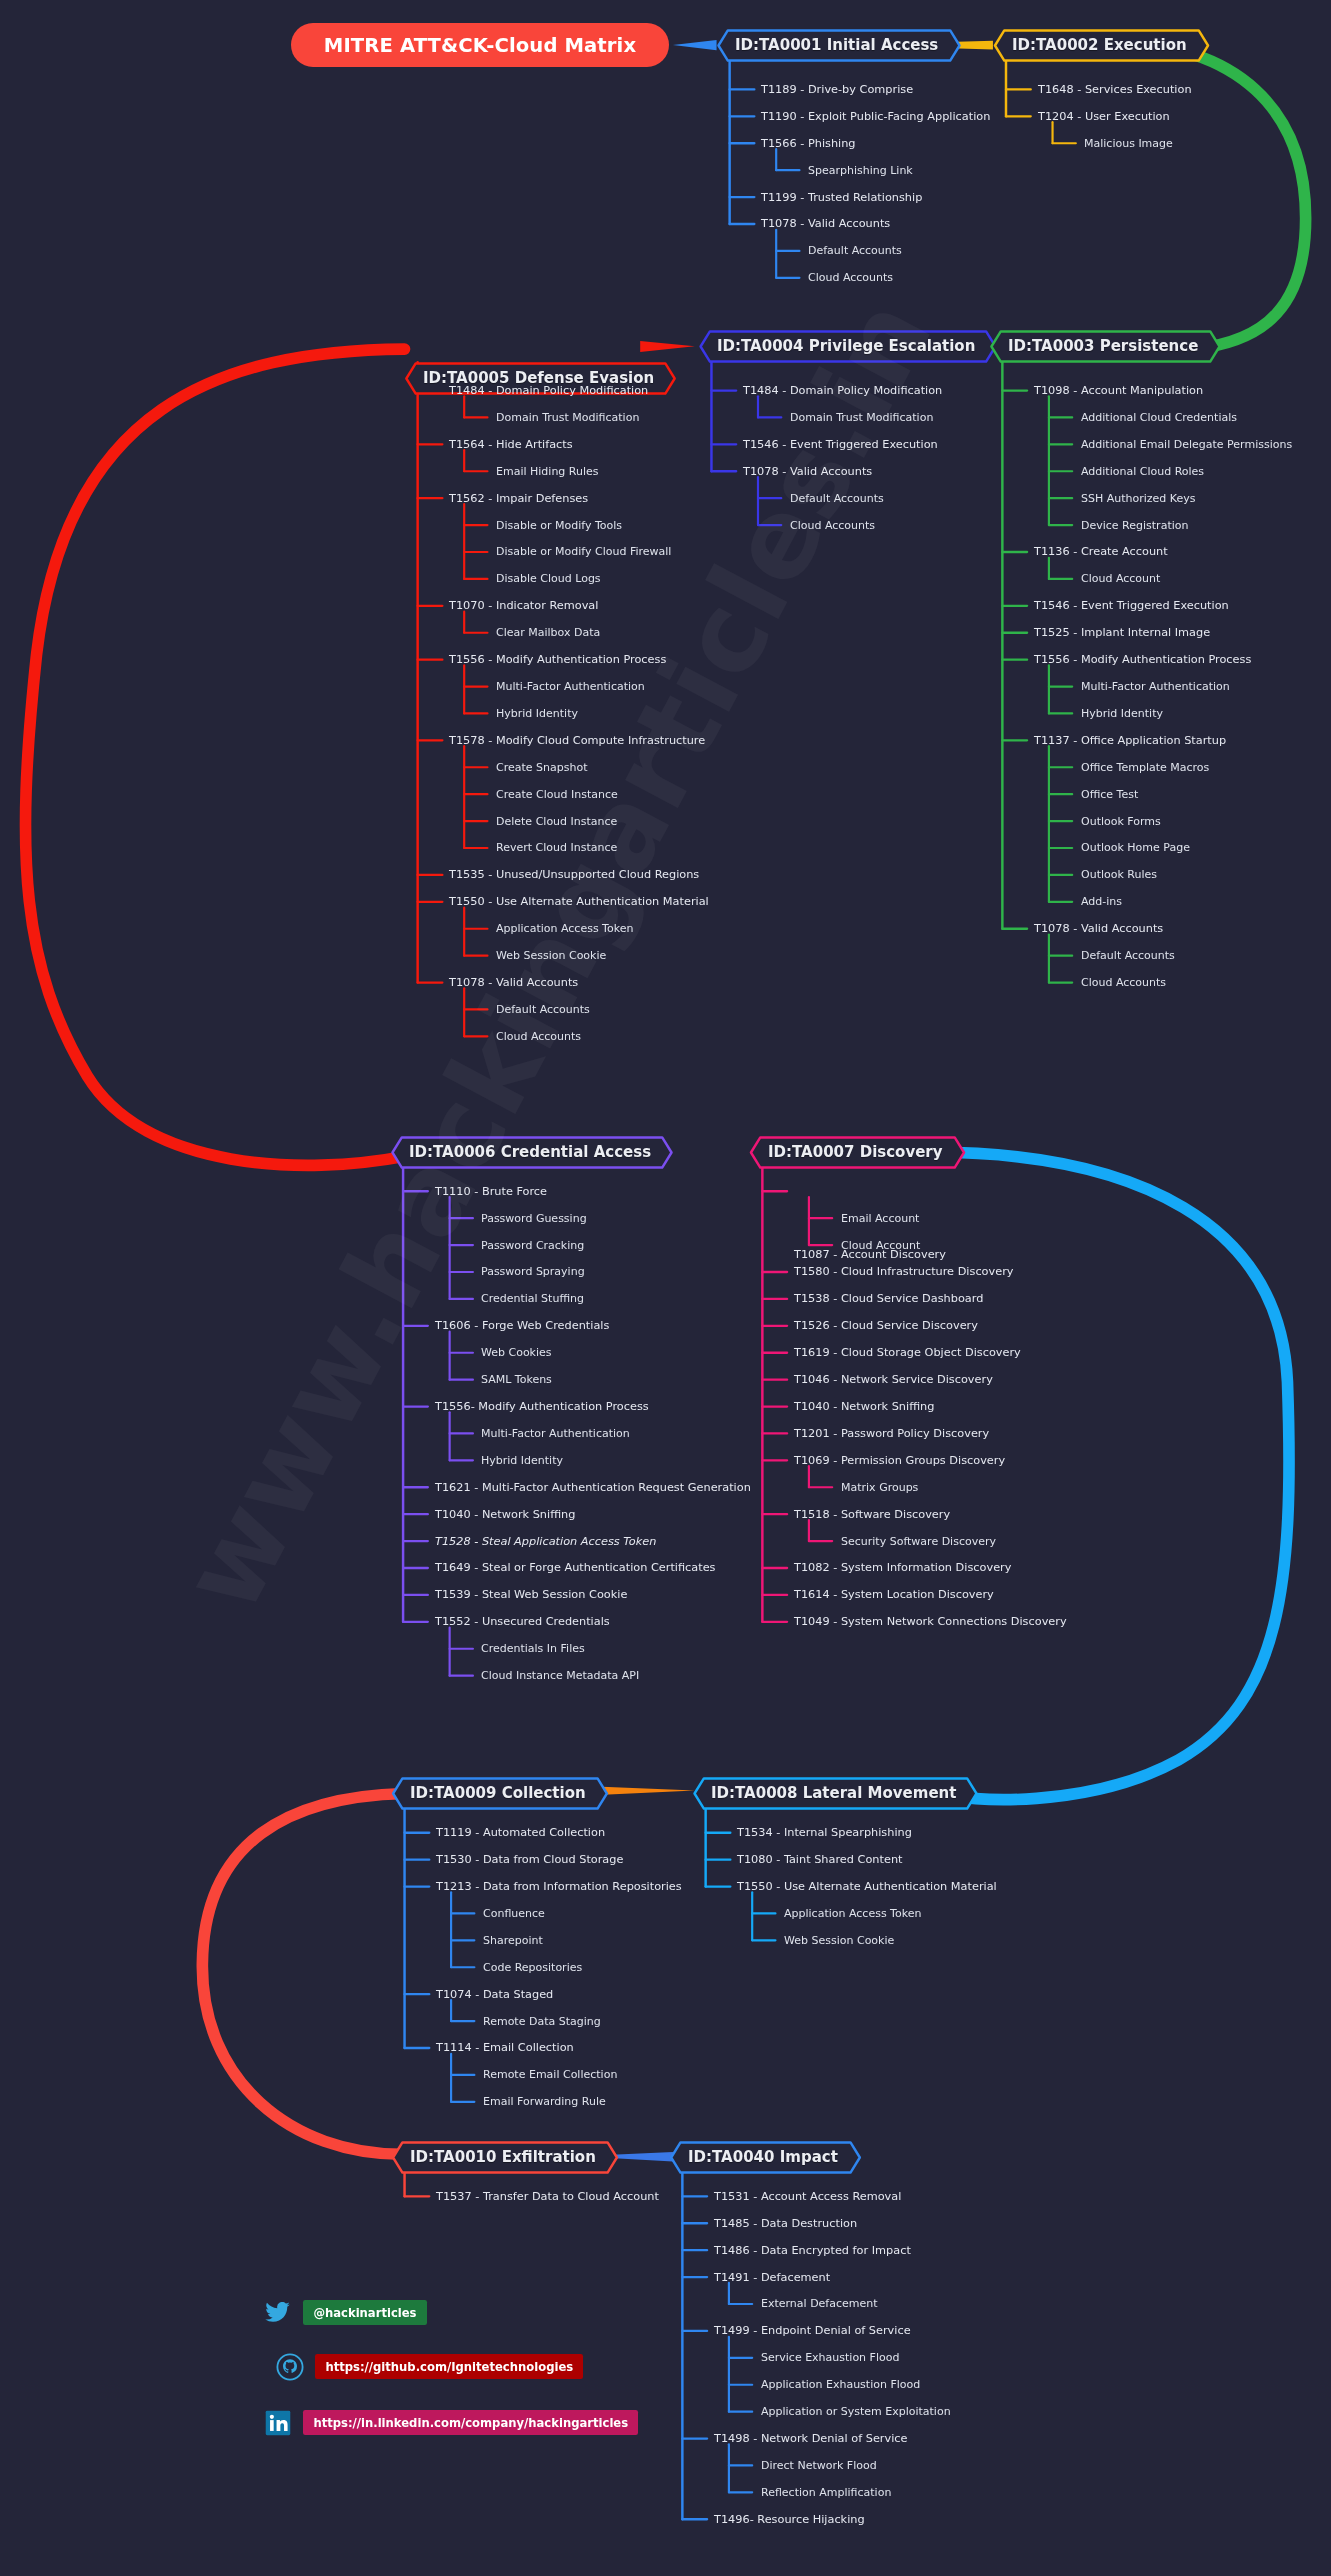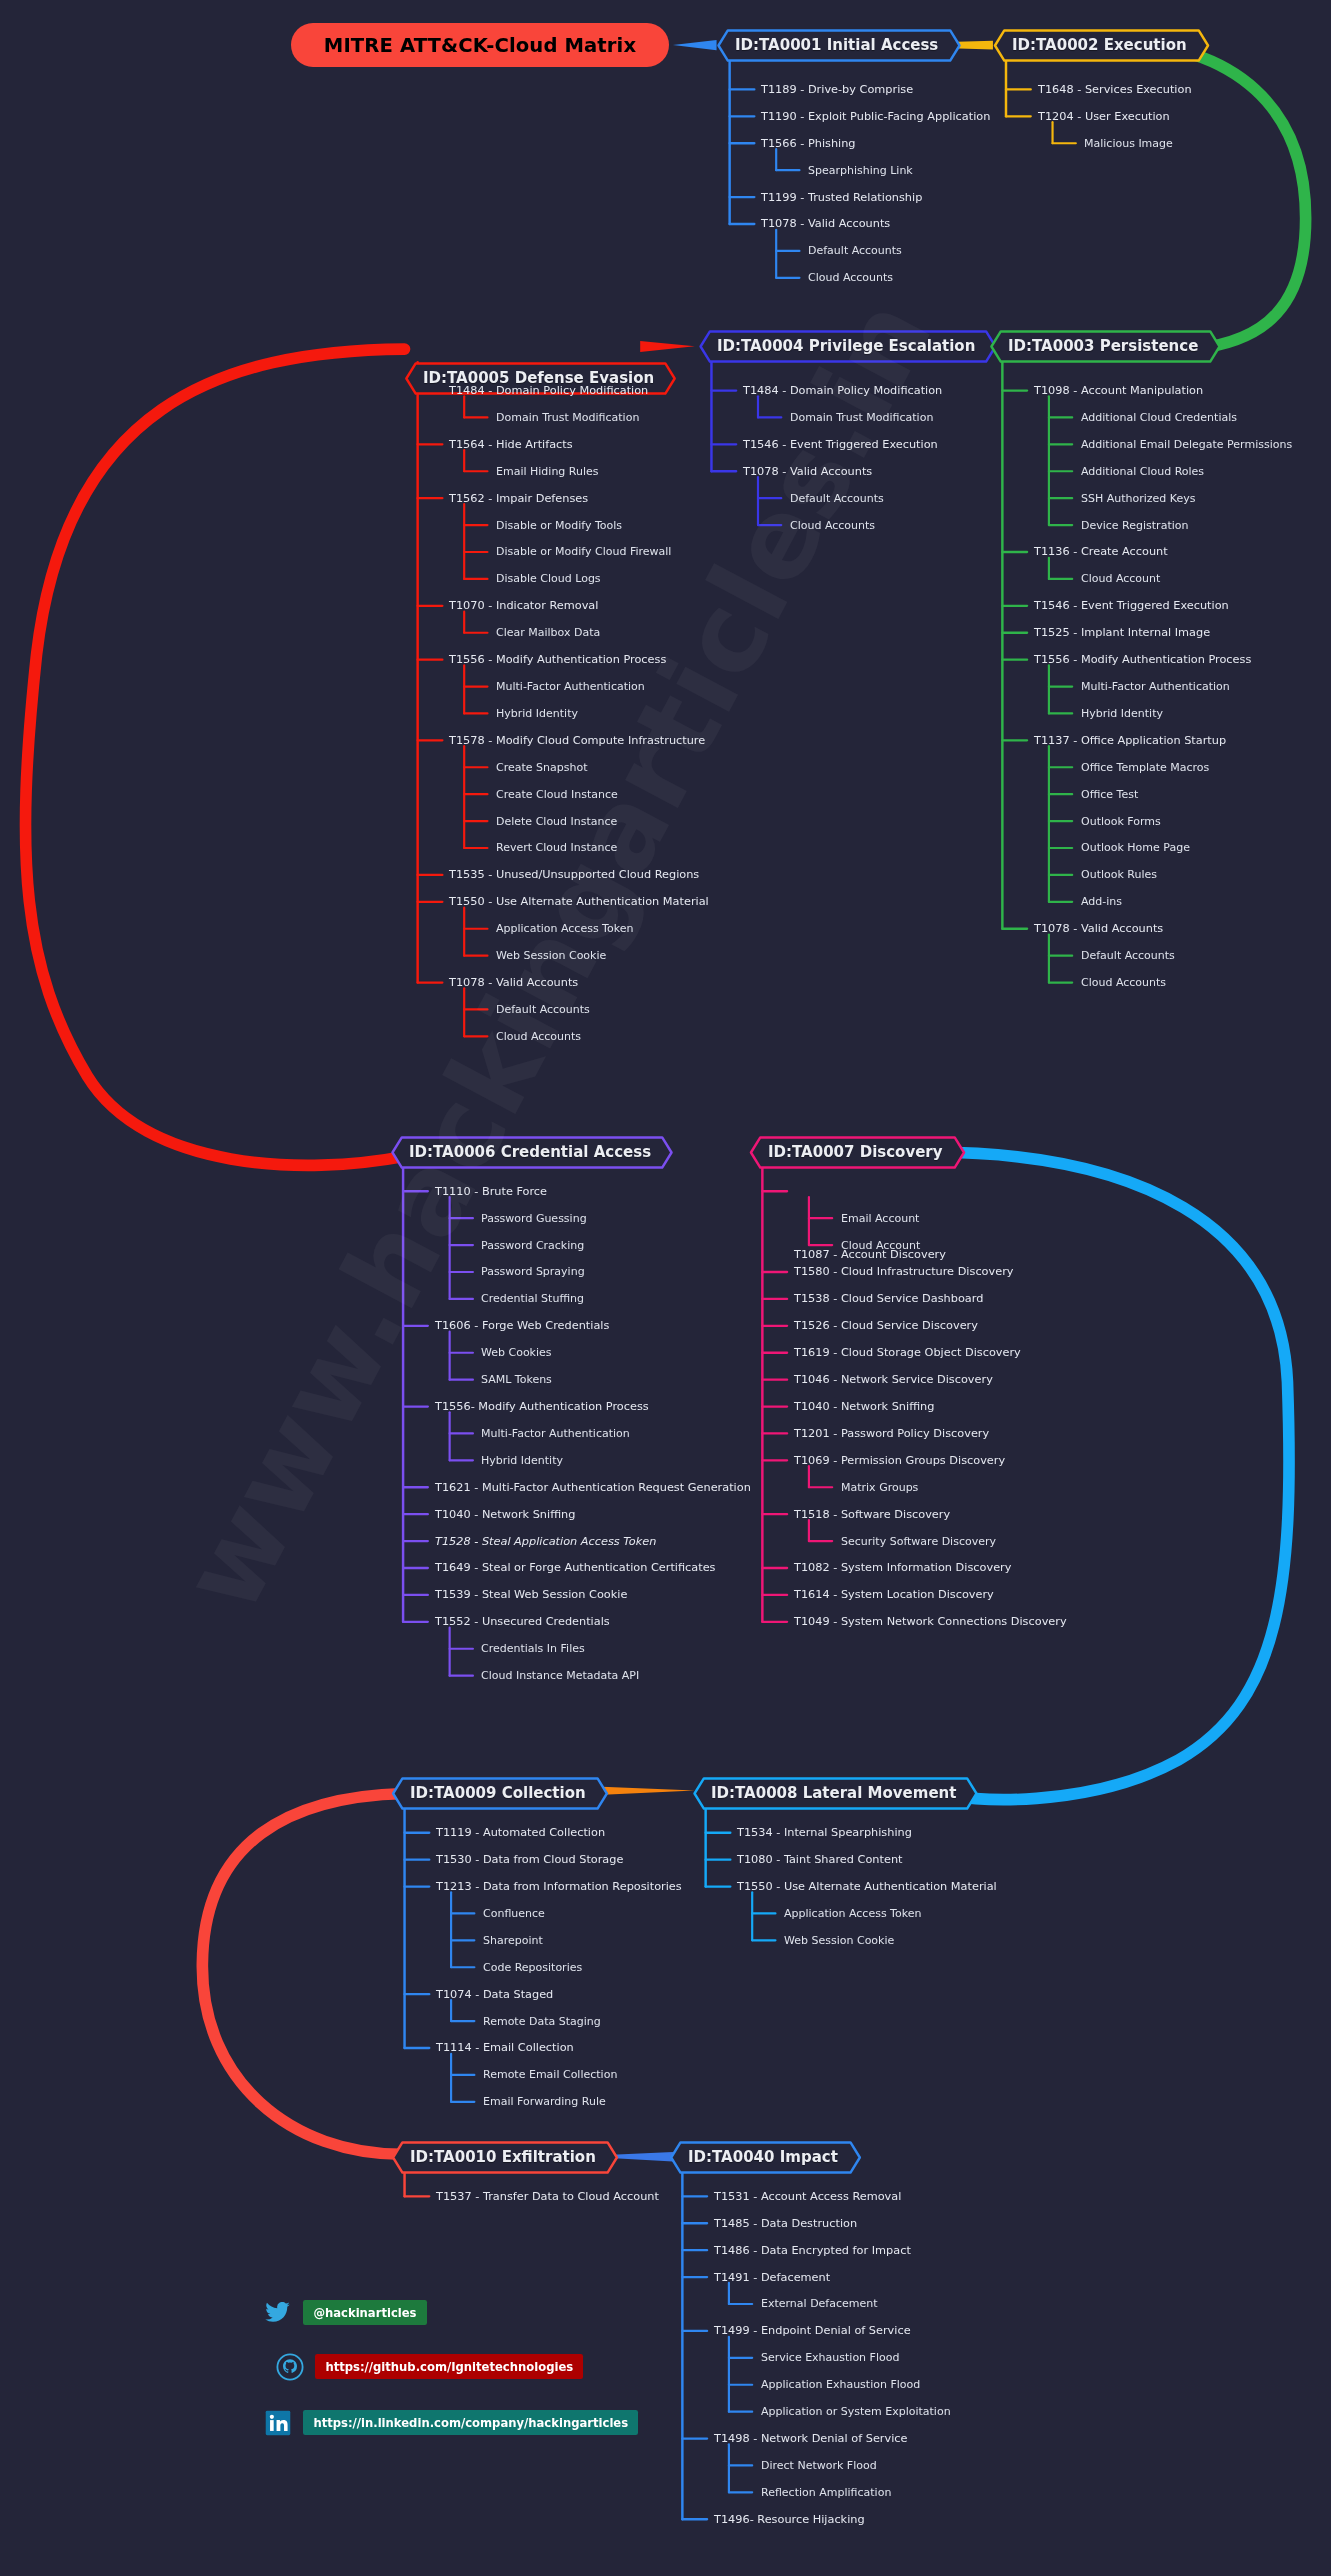--- a/index.html
+++ b/index.html
@@ -9,21 +9,21 @@
     font-family:"DejaVu Sans","Liberation Sans",sans-serif;
     overflow:hidden;
   }
   #canvas{position:absolute;inset:0;}
   svg.links{position:absolute;left:0;top:0;width:1332px;height:2576px;pointer-events:none;}
 
   
   .root-pill{
     position:absolute;
     background:#f9453a;
-    color:#000000;
+    color:#ffffff;
     border-radius:25px;
     font-weight:bold;
     font-size:19.6px;
     letter-spacing:0.1px;
     display:flex;align-items:center;justify-content:center;
     white-space:nowrap;
     box-shadow:0 0 0 0.7px rgba(0,0,0,0);
   }
 
   
@@ -75,21 +75,21 @@
   
   .social-row{position:absolute;display:flex;align-items:center;gap:10.2px;}
   .social-icon{width:31px;height:31px;display:flex;align-items:center;justify-content:center;}
   .social-chip{
     color:#ffffff;font-weight:bold;font-size:11.6px;
     padding:5.1px 10.2px;border-radius:2.2px;white-space:nowrap;
     display:flex;align-items:center;
   }
   .chip-twitter{background:#1d7a3d;}
   .chip-github{background:#ad0000;}
-  .chip-linkedin{background:#0f766e;}
+  .chip-linkedin{background:#be185d;}
 </style>
 </head>
 <body>
 
 <div id="canvas">
 
   <svg class="links" viewBox="0 0 1831 3542">
 
     <path d="M925,62 L985,55 L985,69 Z" fill="#2f86f0"></path>
 

